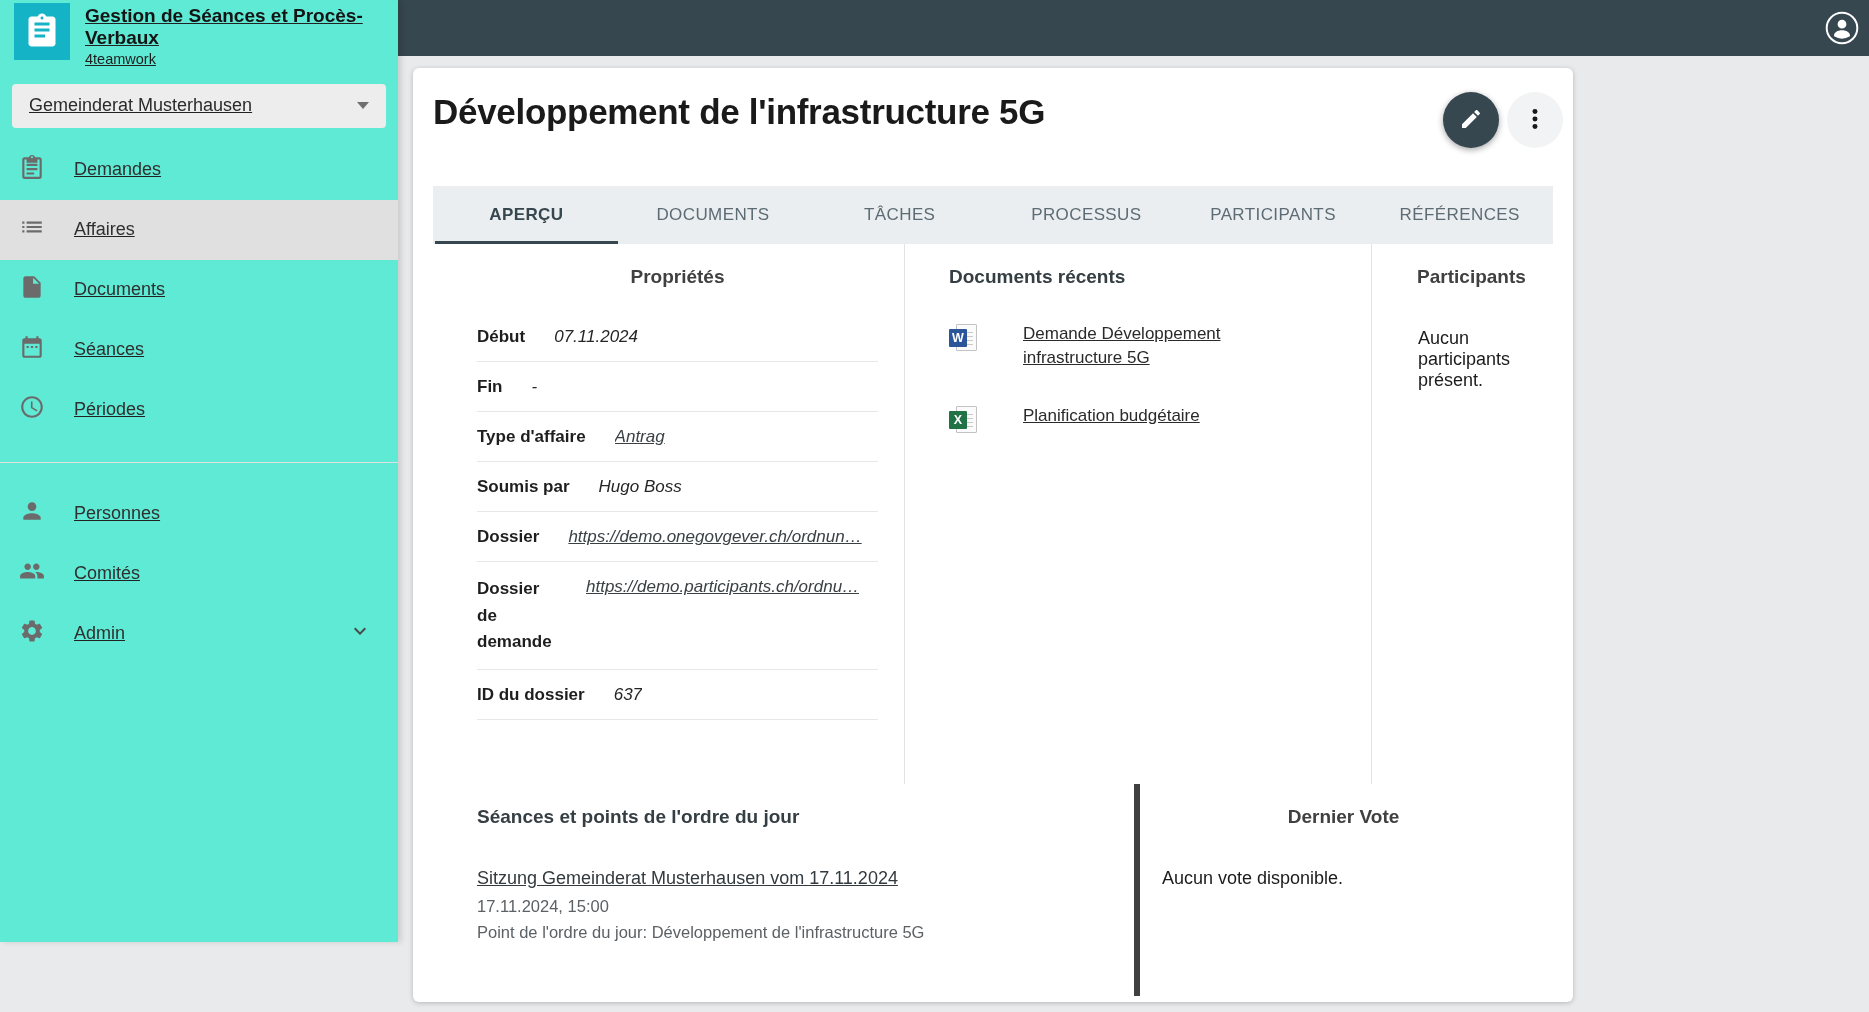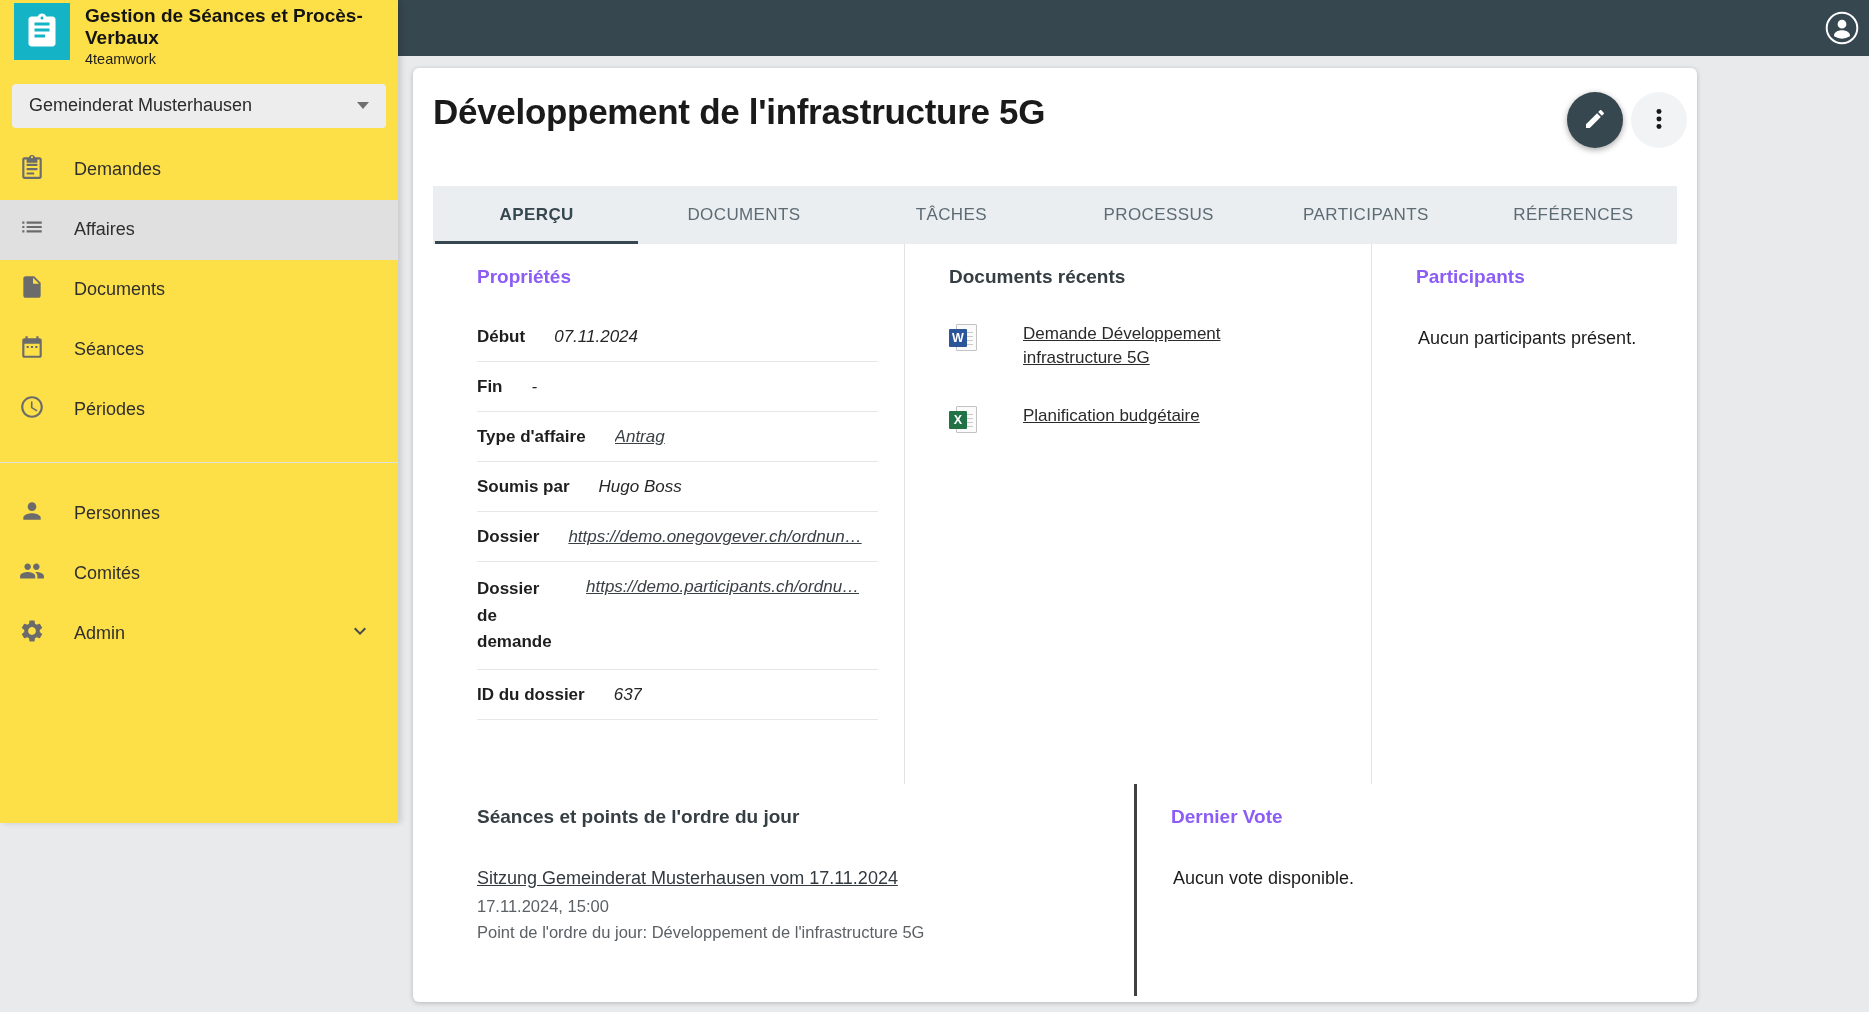--- a/index.html
+++ b/index.html
@@ -4,58 +4,58 @@
 <style>
   html,body{margin:0;padding:0;}
   body{
     width:1869px;height:1012px;position:relative;overflow:hidden;
     font-family:"Liberation Sans",sans-serif;background:#e8eaeb;color:#222;
   }
   
   .topbar{position:absolute;left:398px;top:0;right:0;height:56px;background:#37474f;z-index:3;}
   .avatar-btn{position:absolute;right:10px;top:11px;width:34px;height:34px;background:transparent;border:none;padding:0;cursor:pointer;}
   
-  .sidebar{position:absolute;left:0;top:0;width:398px;height:823px;background:#fde047;z-index:5;box-shadow:3px 0 6px rgba(0,0,0,.14);}
+  .sidebar{position:absolute;left:0;top:0;width:398px;height:942px;background:#5eead4;z-index:5;box-shadow:3px 0 6px rgba(0,0,0,.14);text-decoration:underline;}
   .brand{display:flex;gap:15px;padding:2px 10px 6px 14px;align-items:flex-start;}
   .brand-logo{flex:none;width:56px;height:57px;background:#14b4c6;display:flex;align-items:center;justify-content:center;margin-top:1px;}
   .brand-text{padding-top:3px;}
   .brand-title{font-size:19px;font-weight:700;line-height:1.18;color:#141414;max-width:280px;}
   .brand-sub{font-size:14.5px;color:#1d1d1d;margin-top:1px;}
   .committee{margin:11px 12px 0 12px;height:44px;background:#ededed;border-radius:4px;display:flex;align-items:center;justify-content:space-between;padding:0 17px;font-size:18px;color:#2b2b2b;cursor:pointer;gap:24px;}
   .dd-arrow{width:0;height:0;border-left:6px solid transparent;border-right:6px solid transparent;border-top:7px solid #6f6f6f;}
   .menu{margin-top:12px;}
   .menu-item{height:60px;display:flex;align-items:center;padding-left:19px;gap:29px;font-size:18px;color:#2f2f2f;cursor:pointer;}
   .menu-item.active{background:#e0e0e0;}
   .menu-item svg{flex:none;}
   .menu-divider{height:1px;background:#e0e0e0;margin:22px 0 21px 0;}
   .menu-chevron{margin-left:auto;margin-right:26px;}
   .icon-gray{fill:#6b6b6b;}
   
   .content{position:absolute;left:398px;top:56px;right:0;bottom:0;background:#e8eaeb;}
-  .card{position:absolute;left:15px;top:12px;width:1284px;height:934px;background:#fff;border-radius:6px;box-shadow:0 1px 5px rgba(0,0,0,.22);}
+  .card{position:absolute;left:15px;top:12px;width:1160px;height:934px;background:#fff;border-radius:6px;box-shadow:0 1px 5px rgba(0,0,0,.22);}
   .page-title{position:absolute;left:20px;top:24px;margin:0;font-size:35px;font-weight:700;letter-spacing:-.3px;color:#1a1a1a;}
   .fab{position:absolute;width:56px;height:56px;border-radius:50%;border:none;display:flex;align-items:center;justify-content:center;padding:0;cursor:pointer;}
   .fab.edit{right:74px;top:24px;background:#37474f;box-shadow:0 2px 6px rgba(0,0,0,.35);}
   .fab.more{right:10px;top:24px;background:#f2f3f4;}
   
   .tabs{position:absolute;left:20px;right:20px;top:118px;height:58px;display:flex;background:#eaeef0;}
   .tab{flex:1;display:flex;align-items:center;justify-content:center;font-size:17px;letter-spacing:.4px;color:#5d6b74;position:relative;cursor:pointer;}
   .tab.active{color:#37474f;font-weight:700;}
   .tab.active::after{content:"";position:absolute;left:2px;right:2px;bottom:0;height:3px;background:#37474f;}
   
   .row1{position:absolute;left:20px;right:20px;top:176px;height:540px;display:flex;}
   .row2{position:absolute;left:20px;right:20px;top:716px;height:212px;display:flex;}
   .col{box-sizing:border-box;padding:22px 26px 0 44px;}
   .col-props{width:472px;border-right:1px solid #e3e3e3;}
   .col-docs{width:467px;border-right:1px solid #e3e3e3;}
   .col-part{flex:1;}
   .col-meetings{width:701px;}
-  .col-vote{flex:1;border-left:3px solid #404040;padding-left:34px;}
+  .col-vote{flex:1;border-left:6px solid #404040;padding-left:20px;}
   h2{margin:0;font-size:19px;font-weight:700;}
-  .h-gray{color:#8b5cf6;}
+  .h-gray{color:#404040;text-align:center;}
   .h-dark{color:#353e43;}
   
   .ptable{margin-top:24px;}
   .prow{display:flex;align-items:flex-start;padding:14px 0 13px 0;border-bottom:1px solid #e7e7e7;font-size:17px;line-height:1.3;gap:19px;}
   .plabel{font-weight:700;color:#1e1e1e;margin-right:10px;flex:none;}
   .plabel.wrap{flex:0 0 80px;line-height:1.55;align-self:center;}
   .pvalue{color:#262626;min-width:0;white-space:nowrap;overflow:hidden;text-overflow:ellipsis;font-style:italic;}
   a.pvalue{color:#3a4145;text-decoration:underline;cursor:pointer;}
   
   .docitem{display:flex;gap:16px;margin-top:34px;align-items:flex-start;width:312px;}

